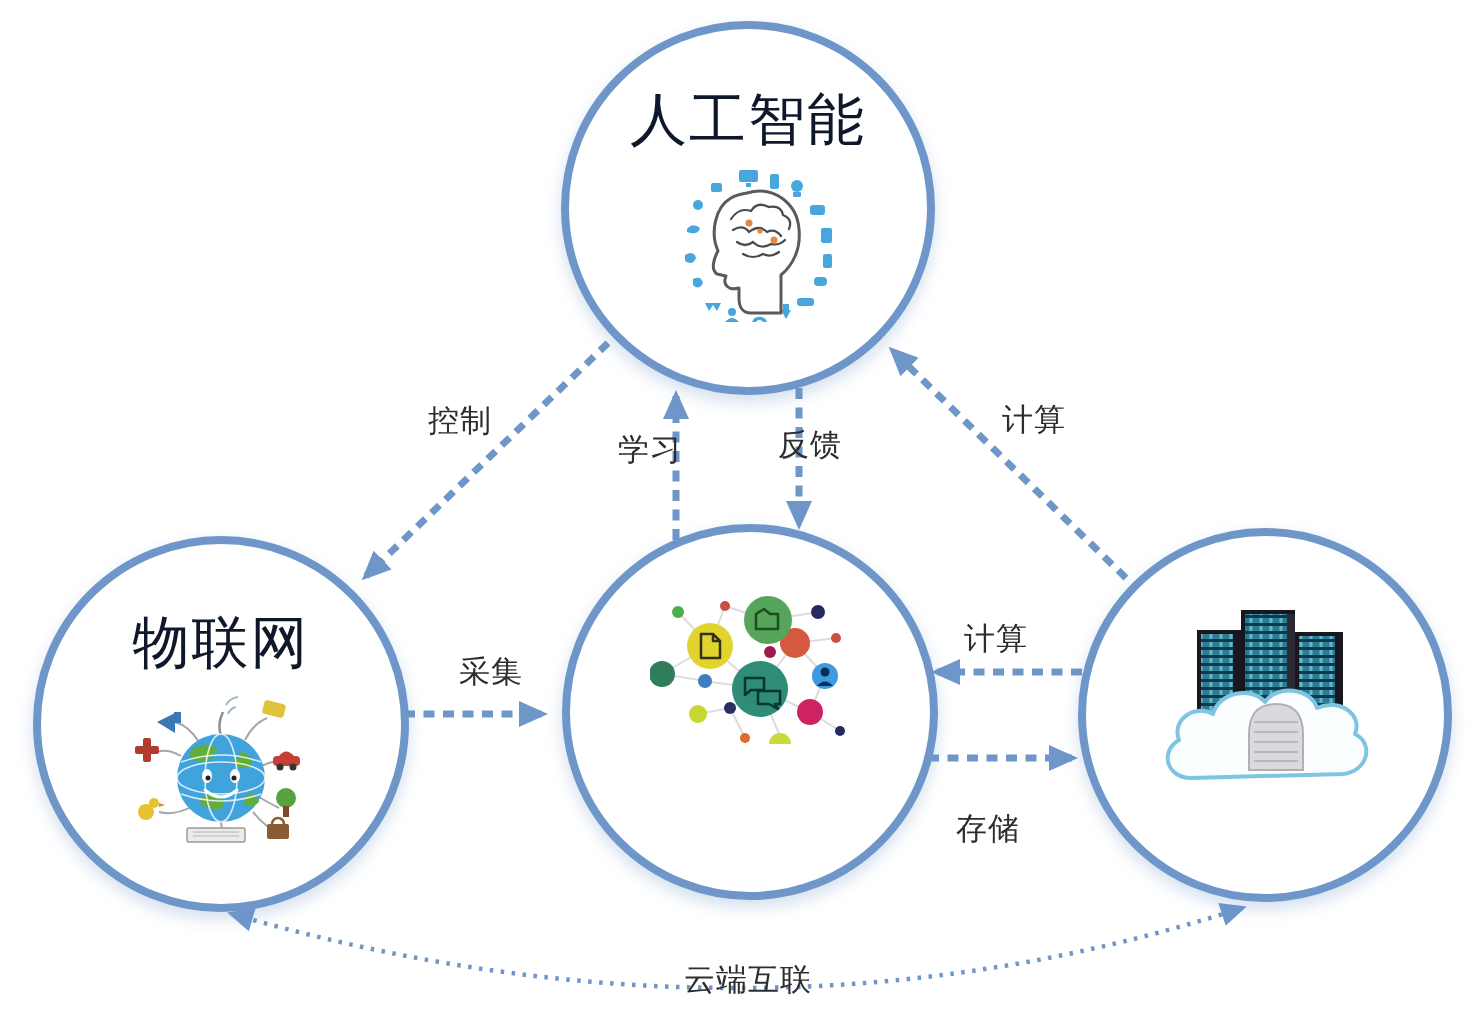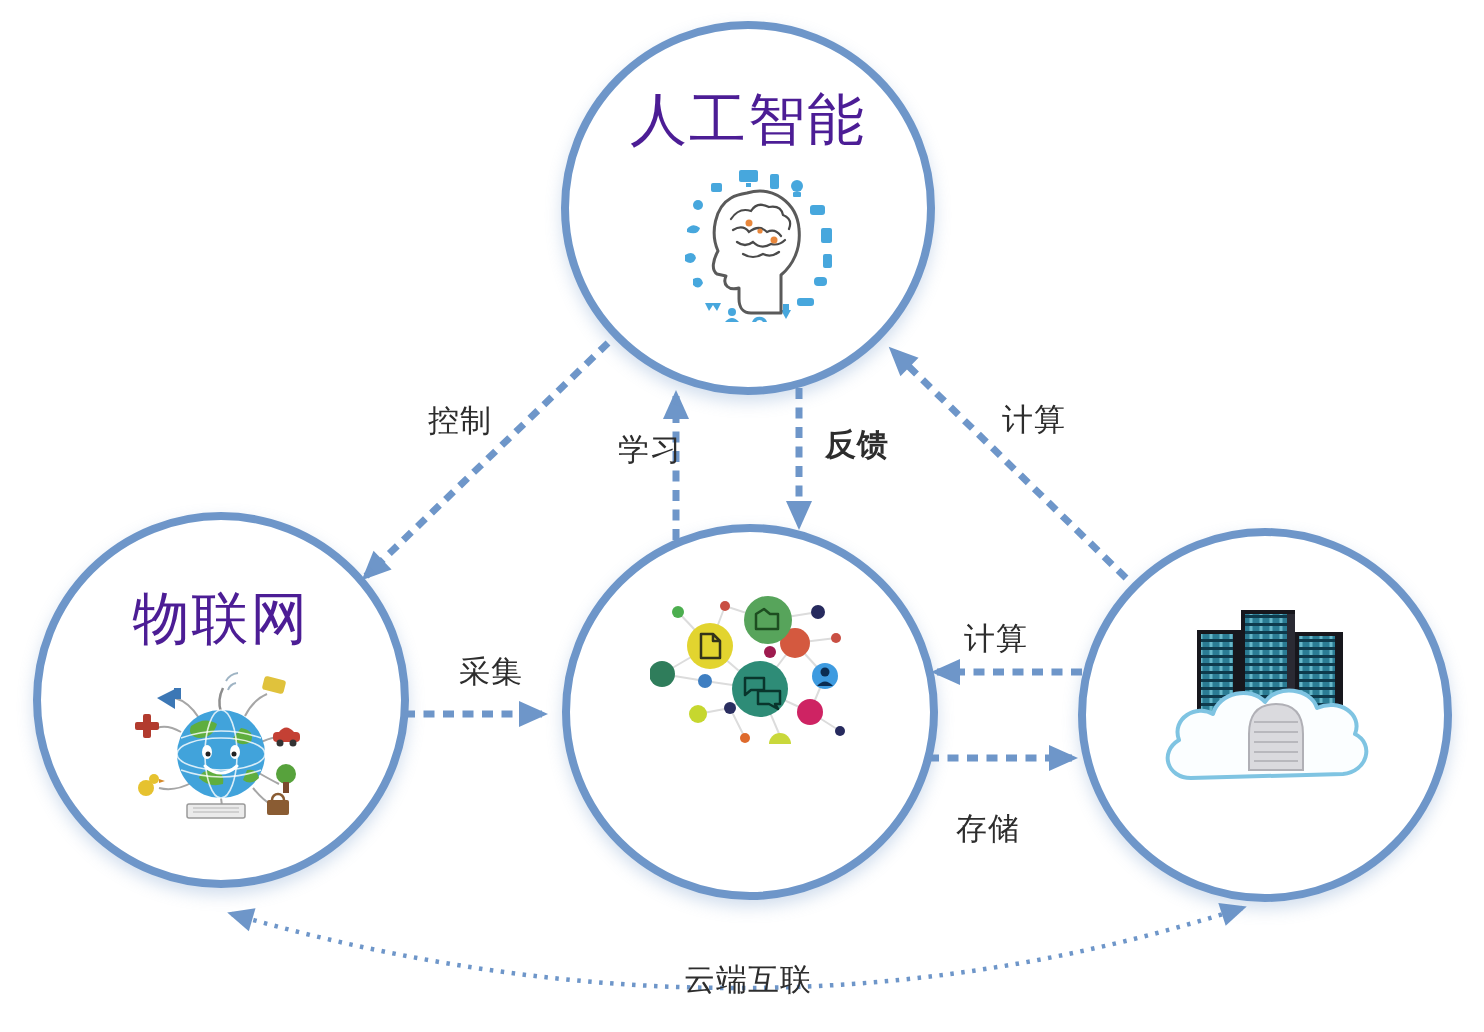--- a/index.html
+++ b/index.html
@@ -8,26 +8,26 @@
     font-family:"Liberation Sans",sans-serif;
   }
   .edges{position:absolute;left:0;top:0;width:1484px;height:1032px;pointer-events:none;}
   .node{
     position:absolute;box-sizing:border-box;border-radius:50%;
     border:8px solid #6E96C9;background:#ffffff;
     box-shadow:0 7px 16px rgba(110,150,200,0.30);
     display:flex;flex-direction:column;align-items:center;
   }
   .node-ai{left:561px;top:21px;width:374px;height:374px;padding-top:50px;}
-  .node-iot{left:33px;top:512px;width:376px;height:376px;padding-top:58px;}
+  .node-iot{left:33px;top:536px;width:376px;height:376px;padding-top:58px;}
   .node-bigdata{left:562px;top:524px;width:376px;height:376px;padding-top:56px;}
   .node-cloud{left:1078px;top:528px;width:374px;height:374px;padding-top:58px;}
   .node-title{
     font-size:57px;line-height:80px;height:80px;font-weight:500;
-    color:#4c1d95;letter-spacing:2px;white-space:nowrap;
+    color:#0f172a;letter-spacing:2px;white-space:nowrap;
   }
   .icon{margin-top:8px;}
   .elabel{
     position:absolute;transform:translateX(-50%);
     font-size:31px;line-height:34px;color:#2d2d2d;
     letter-spacing:1px;white-space:nowrap;
   }
 </style>
 </head>
 <body>
@@ -233,20 +233,20 @@
 
       <path d="M38 176 C 14 176 6 150 26 138 C 18 116 44 102 60 112 C 66 90 98 84 112 100 C 124 82 158 86 164 106 C 186 96 210 112 202 132 C 222 142 214 170 190 172 Z" fill="#FBFEFF" stroke="#7FC4E2" stroke-width="4" stroke-linejoin="round"></path>
 
       <path d="M96 168 L96 132 Q96 102 123 102 Q150 102 150 132 L150 168 Z" fill="#DADADE" stroke="#B0B0B6" stroke-width="2"></path>
       <path d="M101 120 h44 M101 130 h44 M101 140 h44 M101 150 h44 M101 159 h44" stroke="#B8B8BD" stroke-width="2"></path>
     </svg>
   </div>
 
   <div class="elabel" style="left:460px;top:404px;text-align:right;">控制</div>
   <div class="elabel" style="left:650px;top:433px;">学习</div>
-  <div class="elabel" style="left:857px;top:428px;font-weight:bold;">反馈</div>
+  <div class="elabel" style="left:810px;top:428px;">反馈</div>
   <div class="elabel" style="left:1034px;top:403px;">计算</div>
   <div class="elabel" style="left:467px;top:655px;margin-left:24px;">采集</div>
   <div class="elabel" style="left:996px;top:622px;">计算</div>
   <div class="elabel" style="left:988px;top:812px;">存储</div>
   <div class="elabel" style="left:748px;top:933px;margin-top:30px;">云端互联</div>
 
 </div>
 
 </body></html>

